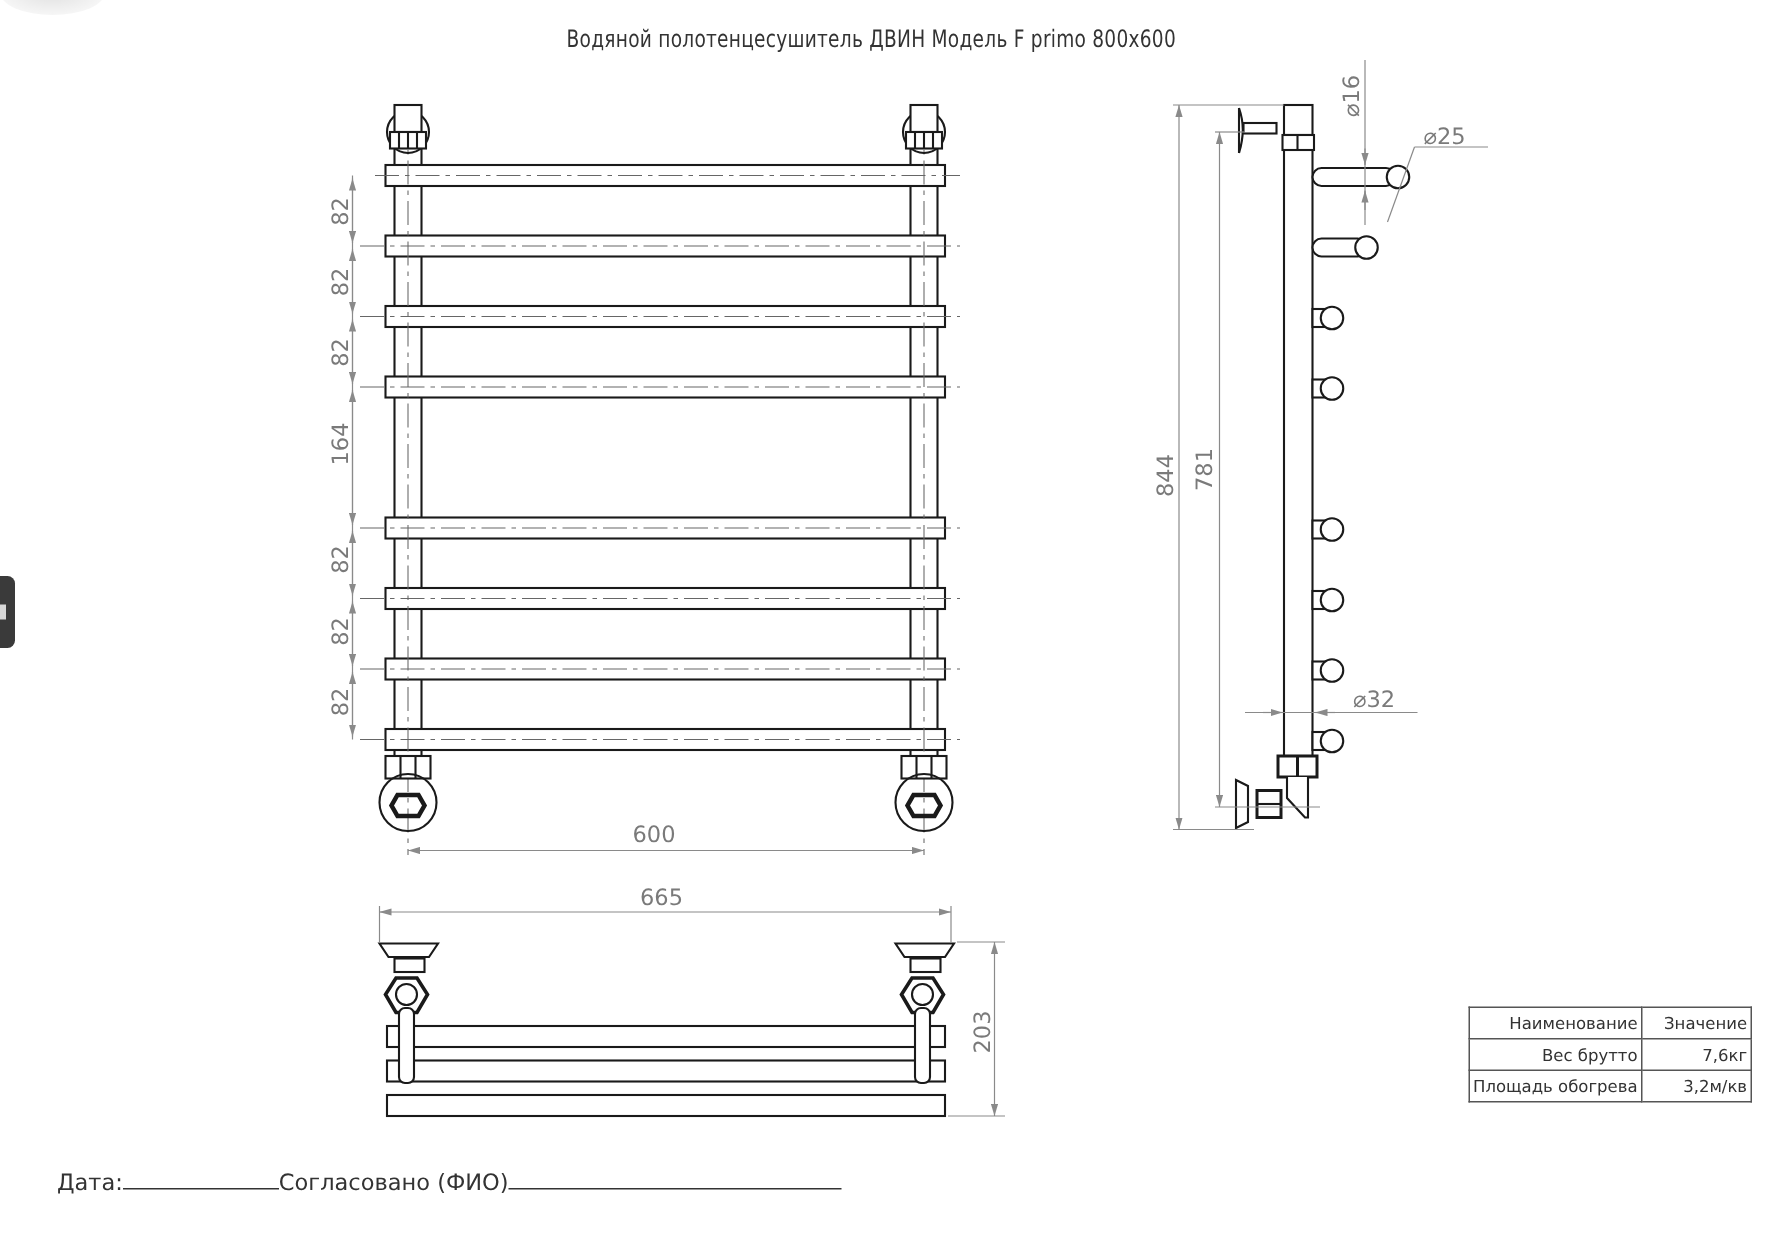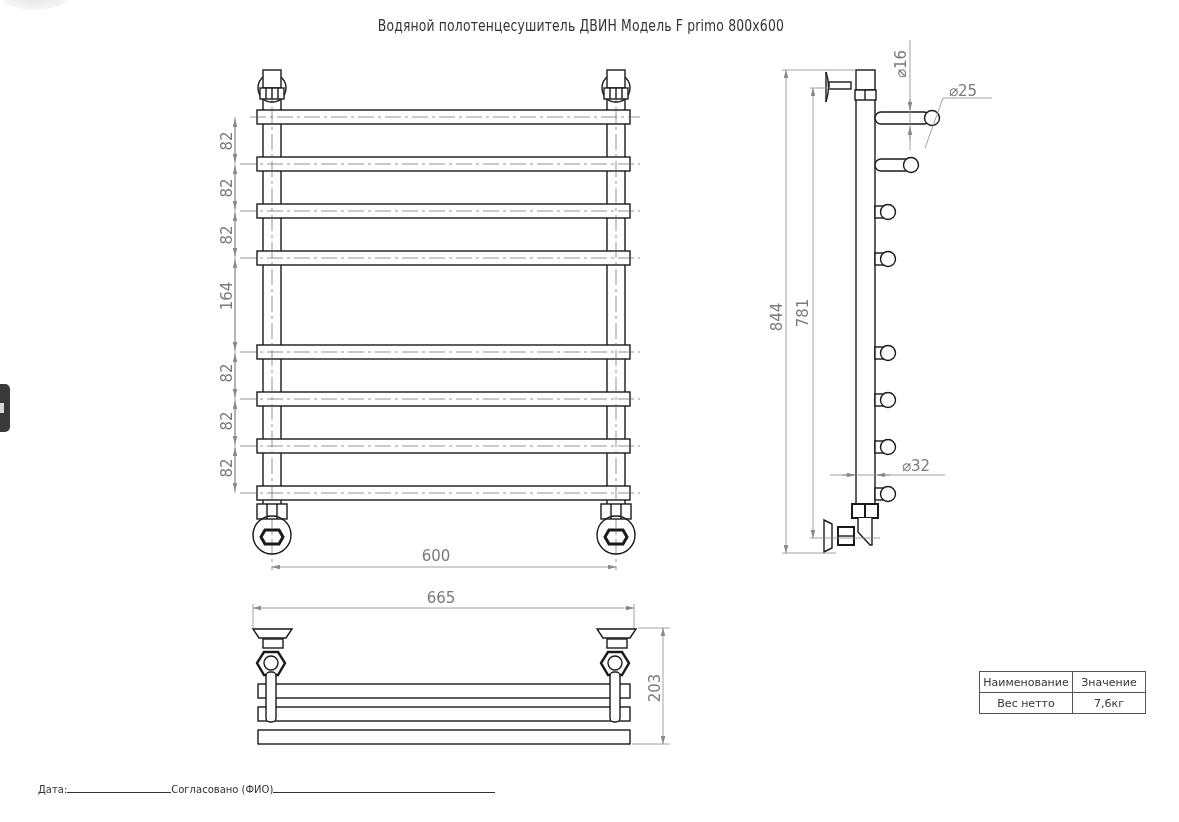--- a/index.html
+++ b/index.html
@@ -5,24 +5,24 @@
   html, body { margin:0; padding:0; background:#ffffff; }
   body { width:1179px; height:822px; position:relative; overflow:hidden;
          font-family:"DejaVu Sans", sans-serif; color:#222; }
   .title { position:absolute; left:0; width:1162px; top:16px; text-align:center;
            font-family:"DejaVu Sans Condensed","DejaVu Sans", sans-serif; font-size:16px;
            letter-spacing:0.2px; color:#333; transform:scaleX(0.86); transform-origin:580px 0; }
   svg.drawing { position:absolute; left:0; top:0; }
   .dimtxt { font-family:"DejaVu Sans", sans-serif; font-size:15px; fill:#7a7a7a; }
   .spec { position:absolute; left:979px; top:671px; border-collapse:collapse;
           font-family:"DejaVu Sans", sans-serif; font-size:11px; color:#333; }
-  .spec td { border:1px solid #555; height:20px; padding:0 2px; text-align:center; white-space:nowrap; }
+  .spec td { border:1px solid #555; height:20px; padding:0 2px; text-align:right; white-space:nowrap; }
   .spec td.c1 { width:88px; }
   .spec td.c2 { width:68px; }
-  .sign { position:absolute; left:38px; top:778px; font-size:10px; color:#333; white-space:nowrap;
+  .sign { position:absolute; left:38px; top:778px; font-size:15px; color:#333; white-space:nowrap;
           font-family:"DejaVu Sans", sans-serif; }
   .sign .line { display:inline-block; border-bottom:1px solid #333; height:14px; vertical-align:baseline; }
   .blur-corner { position:absolute; left:0; top:-20px; width:70px; height:30px; border-radius:50%;
                  background:radial-gradient(ellipse at center, rgba(0,0,0,0.12), rgba(0,0,0,0)); }
   .side-tab { position:absolute; left:0; top:384px; width:10px; height:48px; background:#3a3a3a;
               border-radius:0 5px 5px 0; }
   .side-tab .notch { position:absolute; left:0; top:19px; width:4px; height:10px; background:#d8d8d8; }
 </style>
 </head>
 <body>
@@ -217,21 +217,25 @@
   <text class="dimtxt" x="902" y="471">⌀32</text>
 </svg>
 
 <table class="spec">
   <tbody>
       <tr>
     <td class="c1">Наименование</td>
     <td class="c2">Значение</td>
   </tr>
   <tr>
-    <td class="c1">Вес нетто</td>
+    <td class="c1">Вес брутто</td>
     <td class="c2">7,6кг</td>
+  </tr>
+  <tr>
+    <td class="c1">Площадь обогрева</td>
+    <td class="c2">3,2м/кв</td>
   </tr>
 </tbody>
   </table>
 
 <div class="sign">
   <span>Дата:</span><span class="line" style="width:104px"></span><span>Согласовано (ФИО)</span><span class="line" style="width:222px"></span>
 </div>
 
 </body></html>

